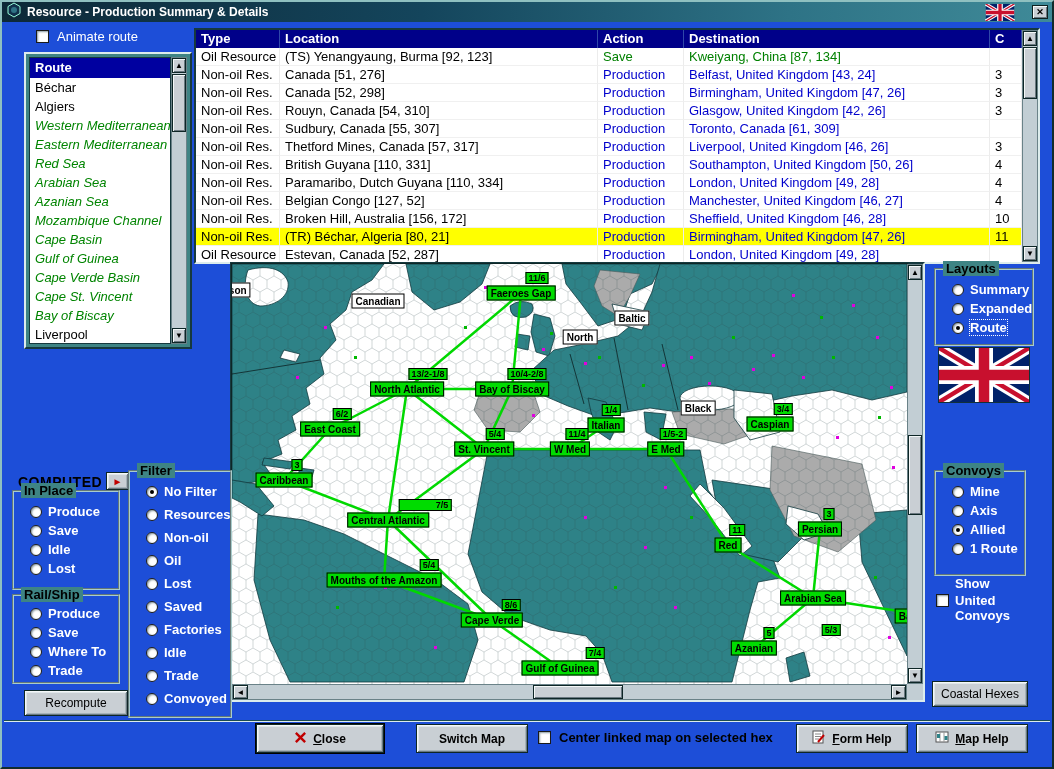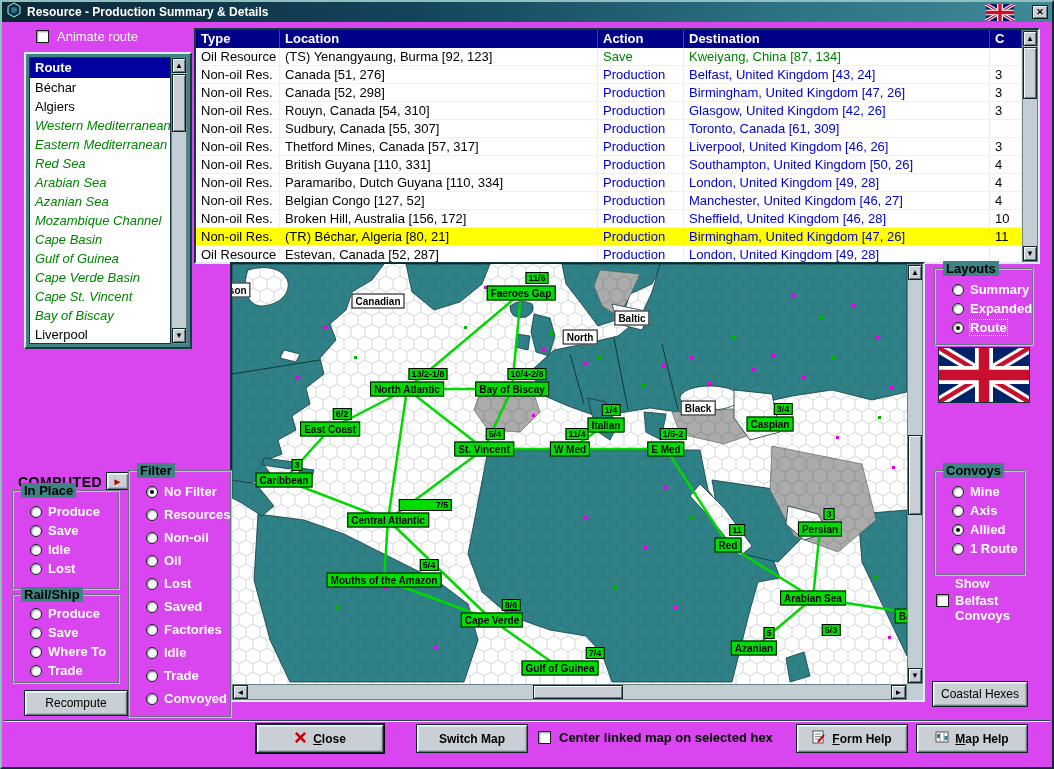--- a/index.html
+++ b/index.html
@@ -1,18 +1,18 @@
 <!DOCTYPE html>
 <html><head>
 <meta charset="utf-8">
 <style>
   * { box-sizing: border-box; margin: 0; padding: 0; }
   html,body { width:1054px; height:769px; overflow:hidden; }
   body { font-family:"Liberation Sans", sans-serif; background:#222; }
-  .window { position:relative; width:1054px; height:769px; background:#d946ef;
+  .window { position:relative; width:1054px; height:769px; background:#1d4ed8;
             border:2px solid; border-color:#8fc0c0 #112c2c #112c2c #8fc0c0; }
 
   
   .titlebar { position:absolute; left:0; top:0; right:0; height:20px;
     background:linear-gradient(90deg,#0d2837 0%,#14455c 40%,#2e7386 75%,#3f8a98 100%);
     display:flex; align-items:center; padding:0 4px; gap:5px; }
   .title-text { color:#fff; font-size:12px; font-weight:bold; flex:1; white-space:nowrap; }
   .title-flag svg, .big-flag svg { display:block; }
   .title-close { width:16px; height:14px; background:#c9cfd4; border:1px solid #0d2020;
     box-shadow:inset 1px 1px 0 #f4f8f8, inset -1px -1px 0 #6a7880;
@@ -496,21 +496,21 @@
         <div class="radio-row">
           <span class="radio"></span>
           <span class="radio-label">1 Route</span>
         </div>
       </div>
 
     <div class="show-unused">
       <div class="line">Show</div>
       <div class="line2">
         <span class="chk"></span>
-        <span>Belfast</span>
+        <span>United</span>
       </div>
       <div class="line">Convoys</div>
     </div>
 
     <div class="btn" style="position:absolute; left:930px; top:659px; width:96px; height:26px; font-weight:normal;">Coastal Hexes</div>
 
     <div class="computed-label">COMPUTED</div>
     <div class="btn computed-btn">►</div>
 
     <div class="group g-small" style="left:10px; top:468px; width:108px; height:100px; padding-top:10px;">

